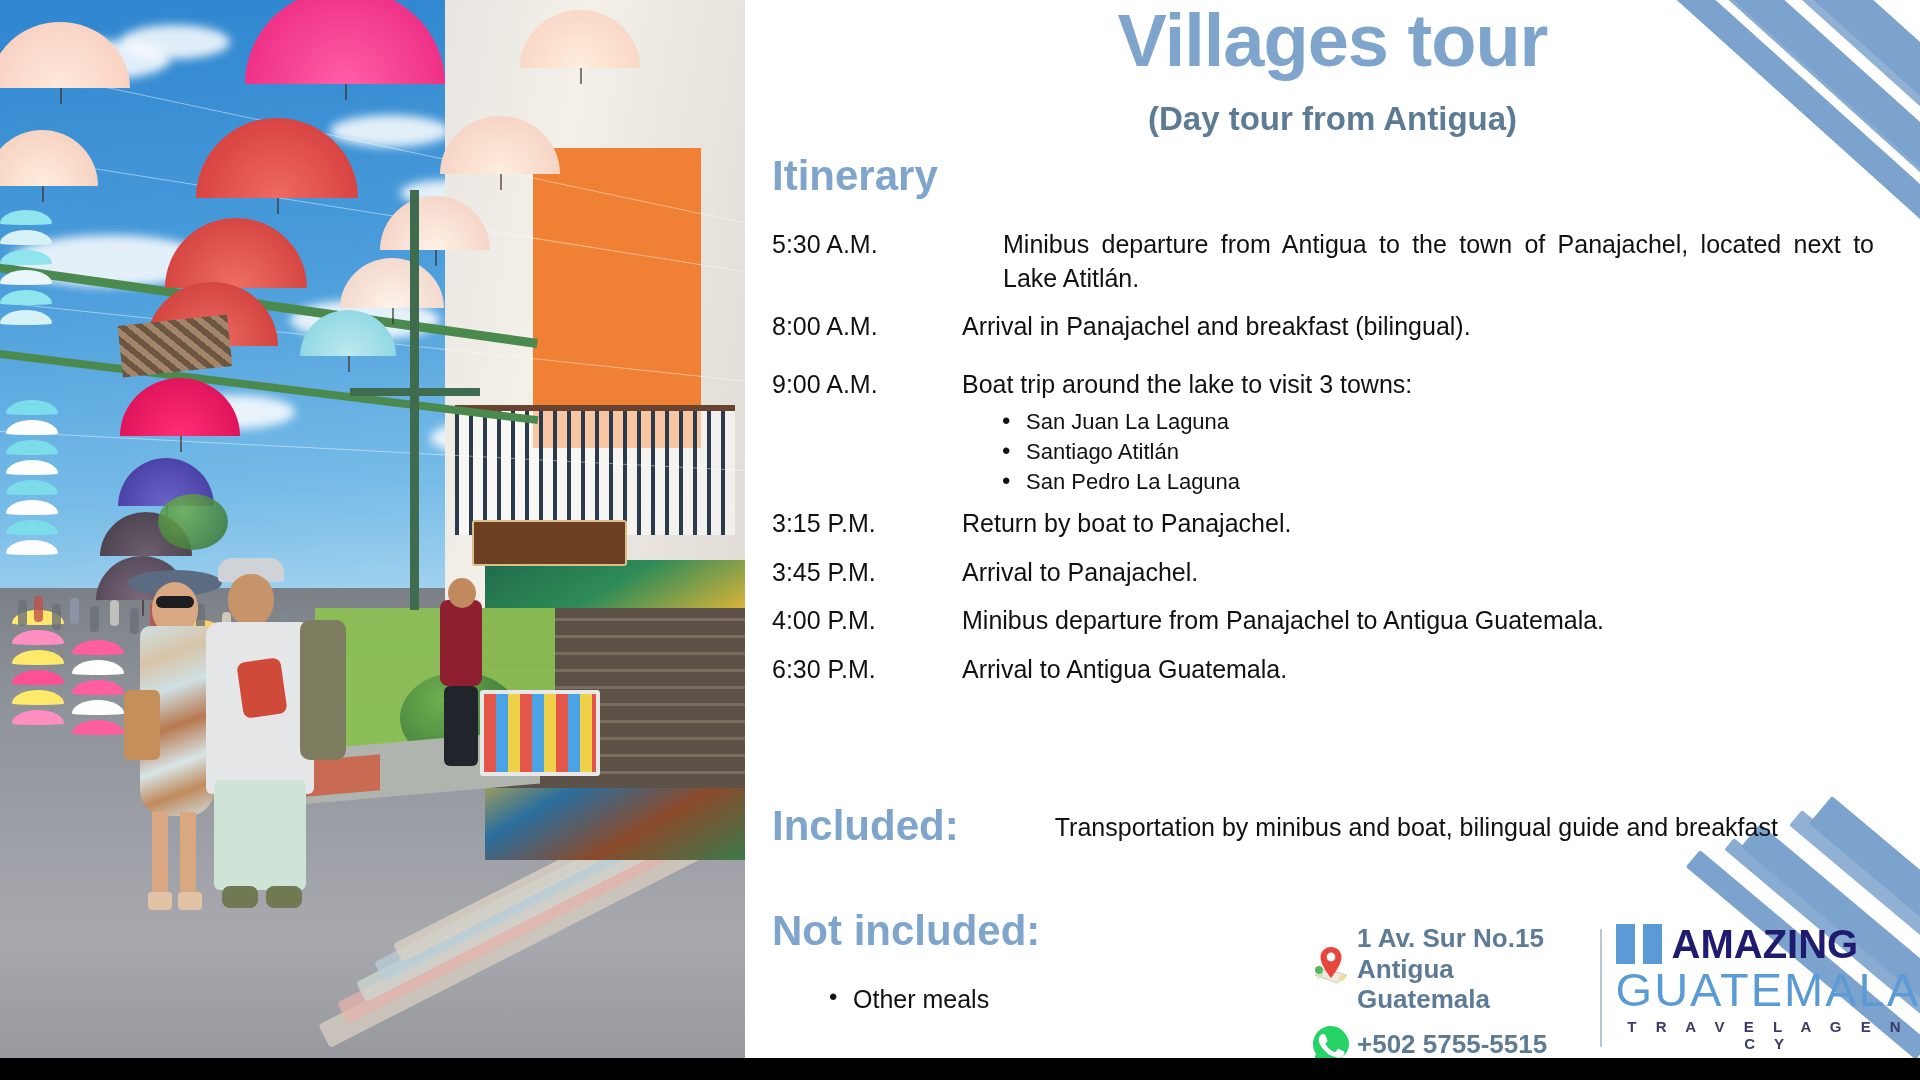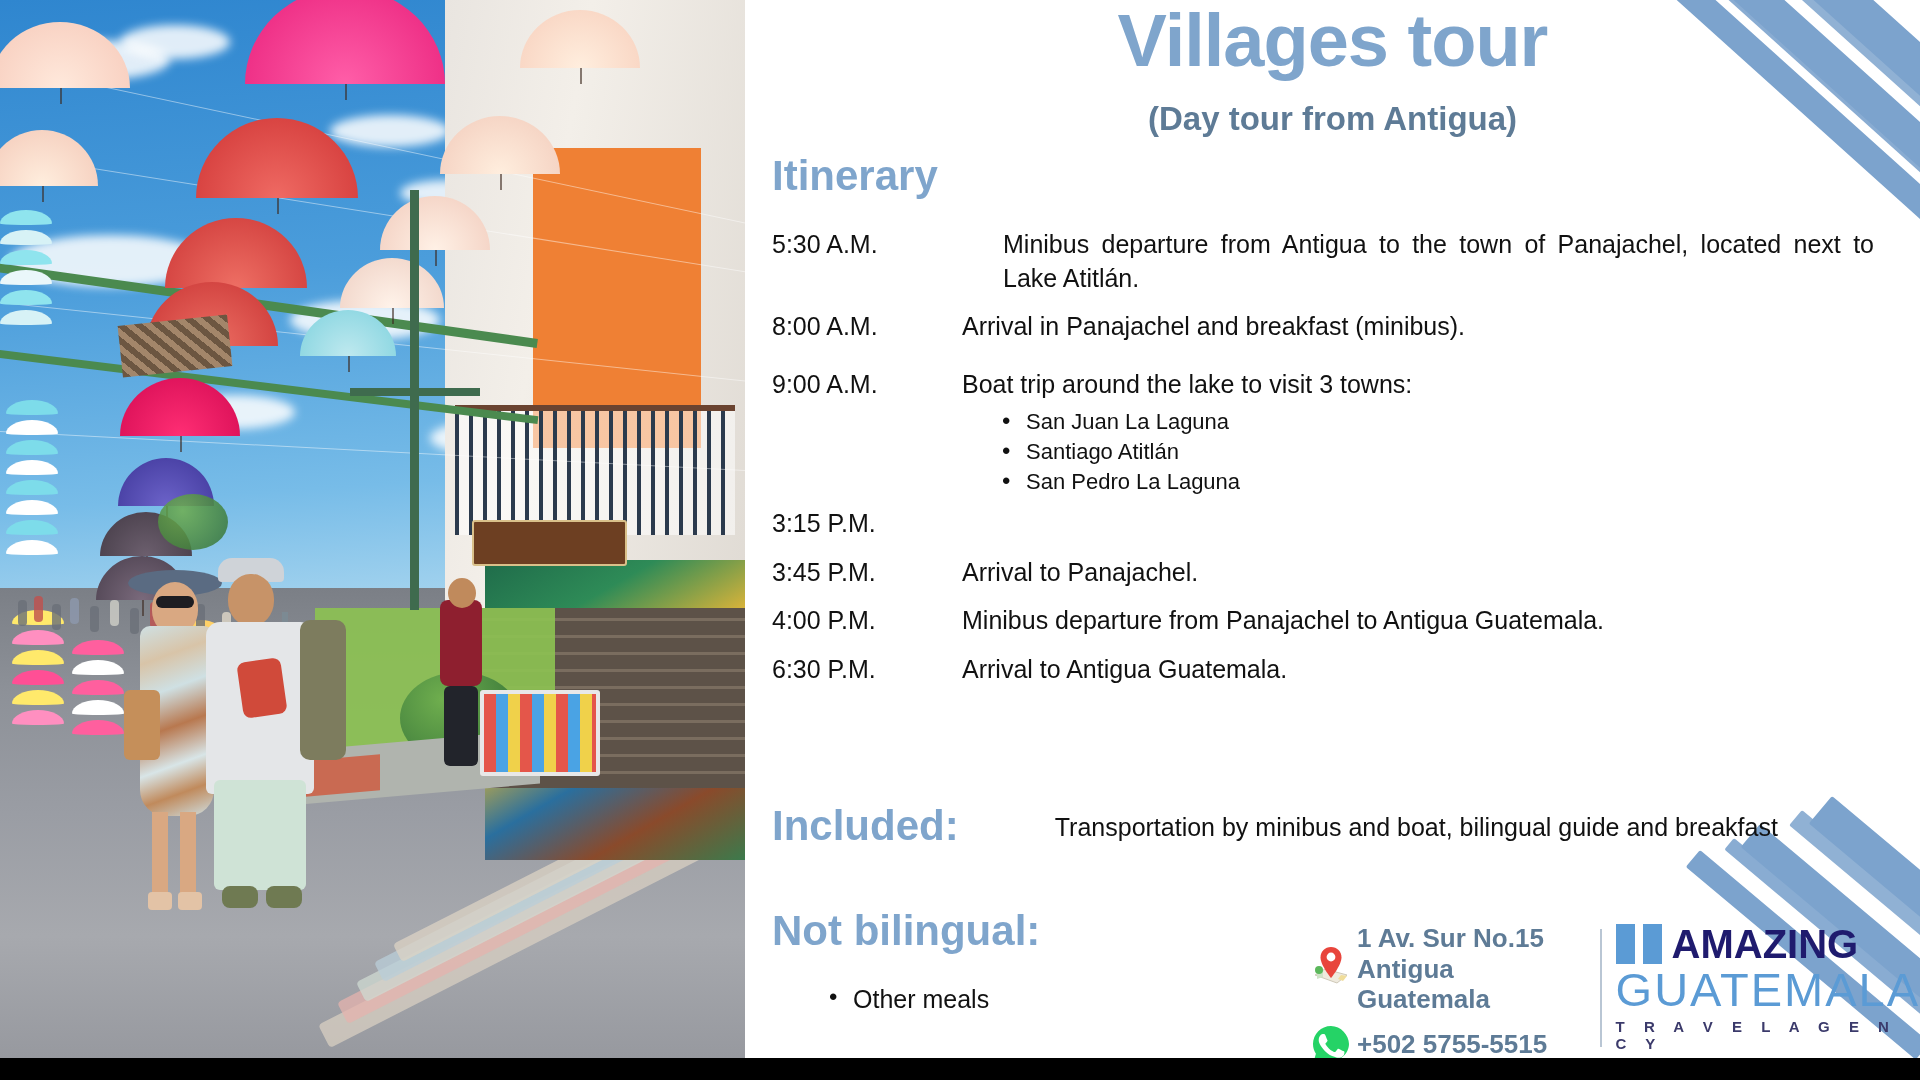--- a/index.html
+++ b/index.html
@@ -74,21 +74,21 @@
   #ni-list li:before { content:'\2022'; position:absolute; left:4px; top:-2px; font-size:24px; }
 
   
   #footer { position:absolute; left:560px; top:918px; width:615px; height:140px; display:flex; align-items:center; }
   .contact { width:330px;margin-top:14px; }
   .crow { display:flex; align-items:center; }
   .cico { width:52px; flex:0 0 52px; display:flex; justify-content:center; align-items:center; }
   .ctxt { font-size:26px; font-weight:bold; color:#5e7b96; line-height:1.18; }
   .divider { width:2px; height:118px; background:#b9c6d4; margin:0 14px 0 6px; }
 
-  .logo { width:340px; }
+  .logo { width:340px;text-align:center; }
   .logo-top { display:flex; align-items:center; }
   .lbar { width:19px; height:40px; background:#5b9bd5; margin-right:8px; }
   .lbar2 { width:19px; height:40px; background:#5b9bd5; margin-right:10px; }
   .amazing { font-size:40px; font-weight:bold; color:#1f1b6e; letter-spacing:0px; line-height:1; }
   .guatemala { font-size:47px; color:#5b9bd5; letter-spacing:2px; line-height:1.04; margin-top:2px;
     font-family:"Liberation Sans", sans-serif; }
   .agency { font-size:15px; color:#3b3a6b; letter-spacing:7.5px; font-weight:bold; margin-top:3px; }
 
   #blackbar { position:absolute; left:0; bottom:0; width:1920px; height:22px; background:#000; }
   #leftblack { position:absolute; left:0; top:1058px; width:745px; height:22px; background:#000; }
@@ -280,37 +280,38 @@
 
     <div class="itin">
 
       <div class="row">
         <div class="time">5:30 A.M.</div>
         <div class="desc justify">Minibus departure from Antigua to the town of Panajachel, located next to Lake Atitlán.</div>
       </div>
 
       <div class="row" style="margin-bottom:24px;">
         <div class="time">8:00 A.M.</div>
-        <div class="desc">Arrival in Panajachel and breakfast (minibus).</div>
+        <div class="desc">Arrival in Panajachel and breakfast (bilingual).</div>
       </div>
 
       <div class="row" style="margin-bottom:10px;">
         <div class="time">9:00 A.M.</div>
         <div style="flex:1;">
           <div class="desc">Boat trip around the lake to visit 3 towns:</div>
           <ul class="towns">
             <li>San Juan La Laguna</li>
             <li>Santiago Atitlán</li>
             <li>San Pedro La Laguna</li>
           </ul>
         </div>
       </div>
 
       <div class="row">
         <div class="time">3:15 P.M.</div>
+        <div class="desc">Return by boat to Panajachel.</div>
       </div>
 
       <div class="row">
         <div class="time">3:45 P.M.</div>
         <div class="desc">Arrival to Panajachel.</div>
       </div>
 
       <div class="row">
         <div class="time">4:00 P.M.</div>
         <div class="desc">Minibus departure from Panajachel to Antigua Guatemala.</div>
@@ -320,21 +321,21 @@
         <div class="time">6:30 P.M.</div>
         <div class="desc">Arrival to Antigua Guatemala.</div>
       </div>
     </div>
 
     <div id="included">
       <div class="sec-head">Included:</div>
       <div class="inc-text">Transportation by minibus and boat, bilingual guide and breakfast</div>
     </div>
 
-    <div id="notincluded" class="sec-head">Not bilingual:</div>
+    <div id="notincluded" class="sec-head">Not included:</div>
     <ul id="ni-list">
       <li>Other meals</li>
     </ul>
 
     <div id="footer">
       <div class="contact">
         <div class="crow">
           <div class="cico">
             <svg width="40" height="48" viewBox="0 0 40 48">
               <path d="M4 30 L14 24 L36 30 L26 38 Z" fill="#efeade" stroke="#cfc9b8" stroke-width="1"></path>

